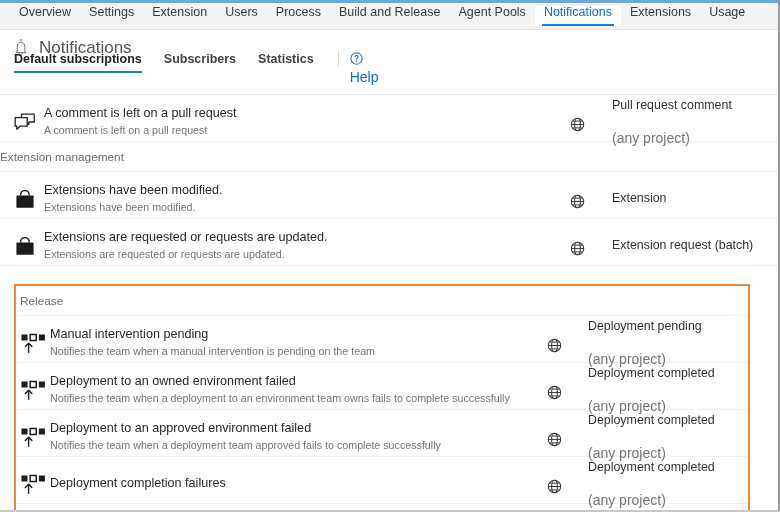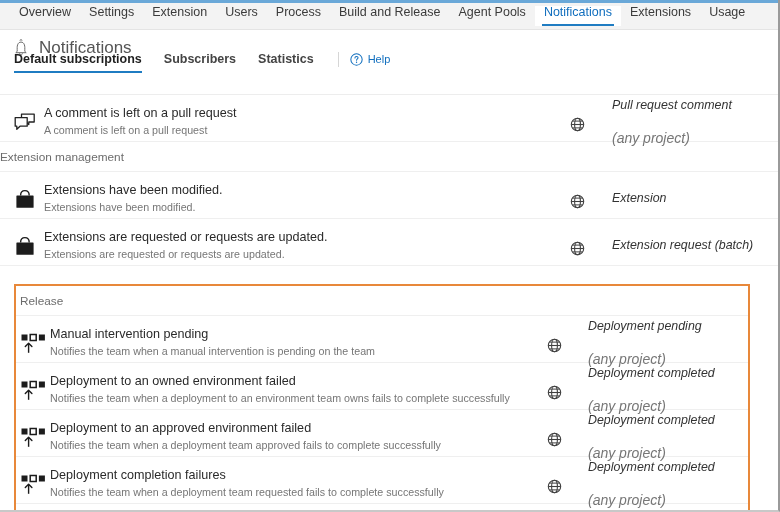--- a/index.html
+++ b/index.html
@@ -84,22 +84,22 @@
   }
   .subtab:first-child{padding-left:0;}
   .subtab.active{font-weight:bold;color:#1f1f1f;}
   .subtab.active::after{
     content:"";position:absolute;left:0;right:13px;bottom:0;height:2px;background:#1f7cc2;
   }
   .subtab-divider{
     width:1px;height:15px;background:#d6d6d6;margin:0 11px 0 2px;
   }
   .help-link{
-    display:flex;align-items:flex-end;gap:5px;
-    font-size:11px;color:#106ebe;cursor:pointer;line-height:14px;
+    display:flex;align-items:flex-start;gap:5px;
+    font-size:14px;color:#106ebe;cursor:pointer;line-height:14px;flex-direction:column;
   }
   .help-icon{width:13px;height:13px;display:block;}
 
   
   .subtab-rule{
     position:absolute;top:94px;left:0;right:0;height:1px;background:#ededed;
   }
 
   
   .list{
@@ -133,21 +133,20 @@
   }
   .row-globe{
     width:58px;min-width:58px;
     display:flex;justify-content:center;align-items:flex-start;
     padding-top:12px;
   }
   .row-right{
     width:166px;min-width:166px;
     padding-top:7px;
     padding-left:6px;
-    font-style:italic;
   }
   .row-event{
     font-size:12.4px;color:#333333;line-height:15px;white-space:nowrap;
   }
   .row-scope{
     font-size:14px;color:#767676;line-height:14px;margin-top:18px;white-space:nowrap;
   }
 
   
   .group-header{
@@ -408,21 +407,20 @@
             <svg width="28" height="22" viewBox="0 0 28 22" xmlns="http://www.w3.org/2000/svg">
       <rect x="1.5" y="1.5" width="6" height="6" fill="#1c1c1c"></rect>
       <rect x="10.2" y="1.5" width="6" height="6" fill="#ffffff" stroke="#1c1c1c" stroke-width="1.5"></rect>
       <rect x="18.9" y="1.5" width="6" height="6" fill="#1c1c1c"></rect>
       <path d="M8.6 19.8 L8.6 10.6" stroke="#1c1c1c" stroke-width="1.4" fill="none"></path>
       <path d="M5.3 13.6 L8.6 10.2 L11.9 13.6" stroke="#1c1c1c" stroke-width="1.4" fill="none" stroke-linecap="round" stroke-linejoin="round"></path>
     </svg>
           </div>
           <div class="row-main">
             <div class="row-title">Deployment completion failures</div>
-            <div class="row-desc">Notifies the team when a deployment team requested fails to complete successfully</div>
           </div>
           <div class="row-globe">
             <svg width="15" height="15" viewBox="0 0 15 15" xmlns="http://www.w3.org/2000/svg">
       <circle cx="7.5" cy="7.5" r="6.2" fill="none" stroke="#404040" stroke-width="1.1"></circle>
       <ellipse cx="7.5" cy="7.5" rx="2.9" ry="6.2" fill="none" stroke="#404040" stroke-width="1.1"></ellipse>
       <line x1="1.3" y1="7.5" x2="13.7" y2="7.5" stroke="#404040" stroke-width="1.1"></line>
       <line x1="2.5" y1="4.1" x2="12.5" y2="4.1" stroke="#404040" stroke-width="1"></line>
       <line x1="2.5" y1="10.9" x2="12.5" y2="10.9" stroke="#404040" stroke-width="1"></line>
     </svg>
           </div>

